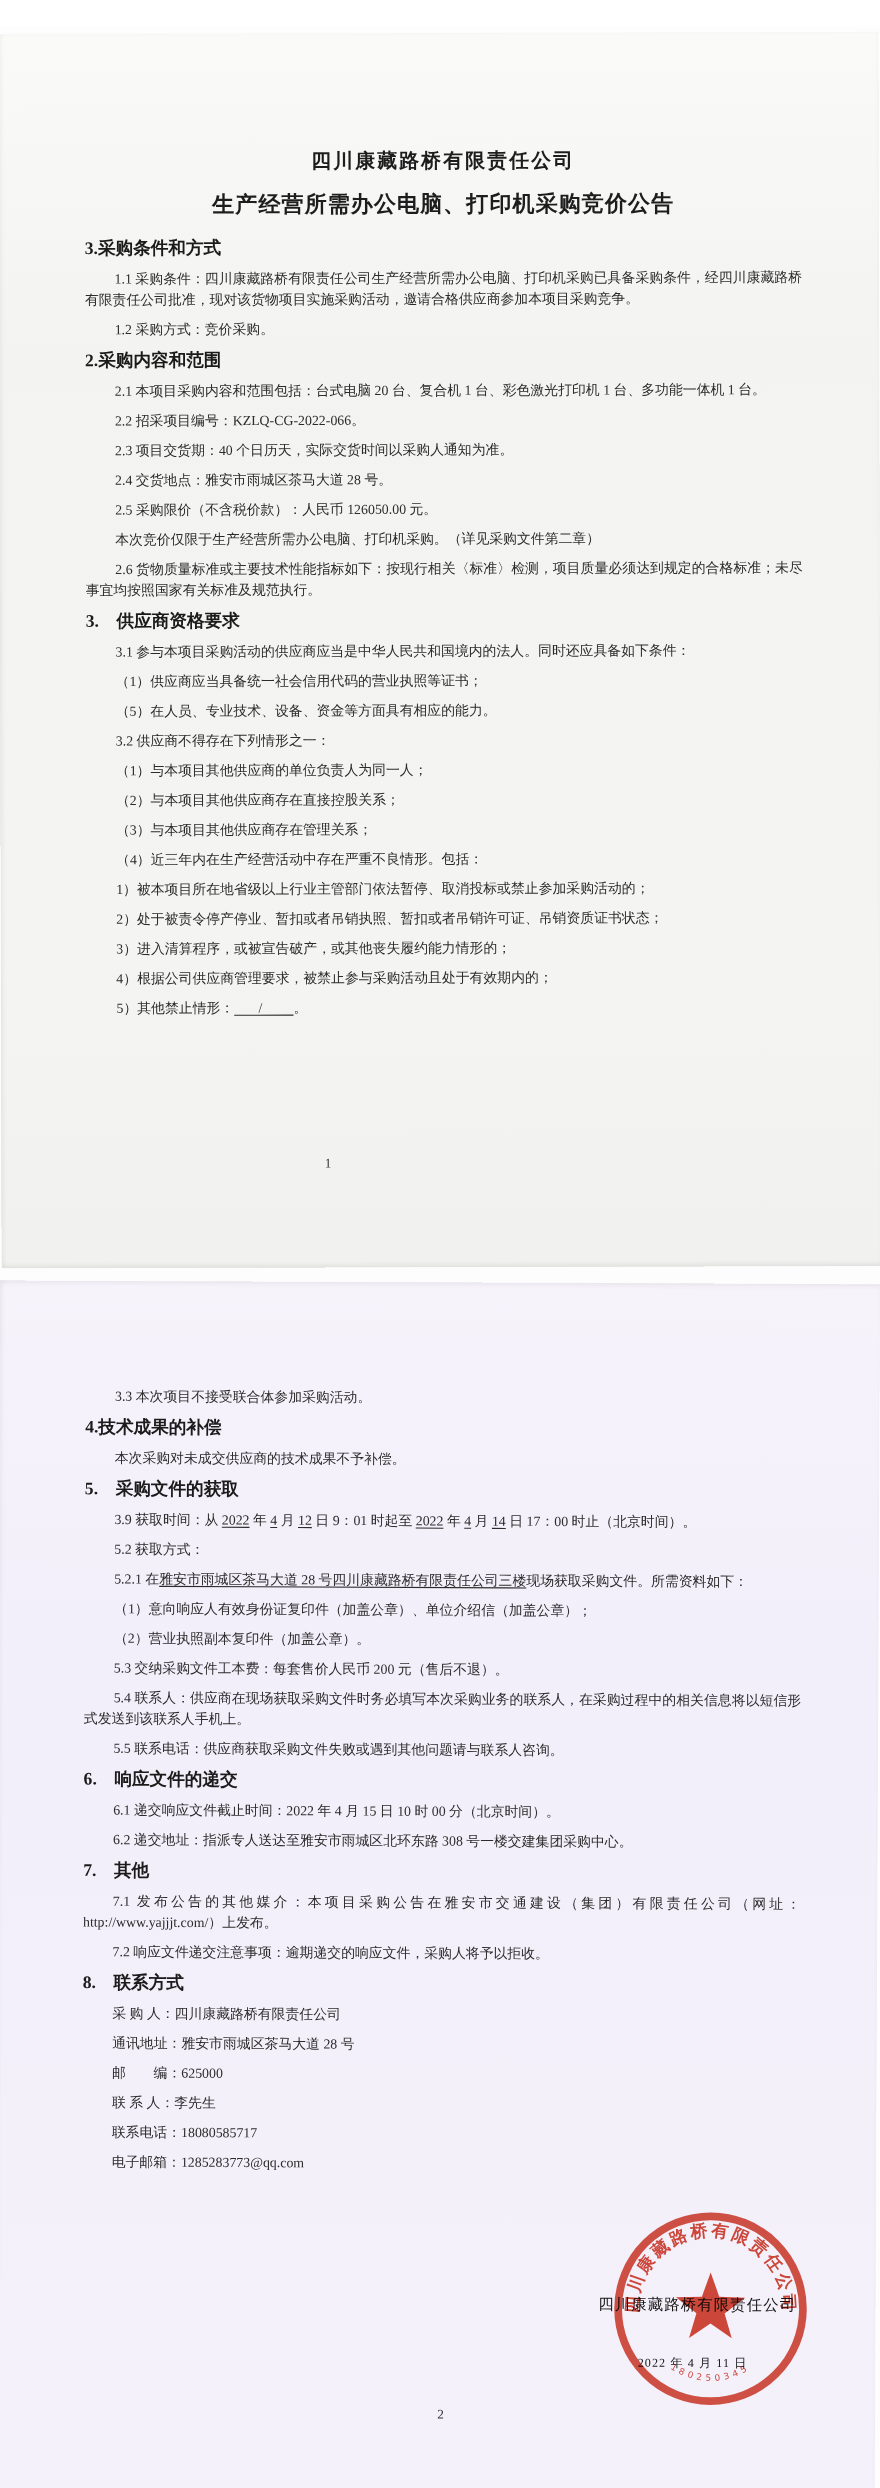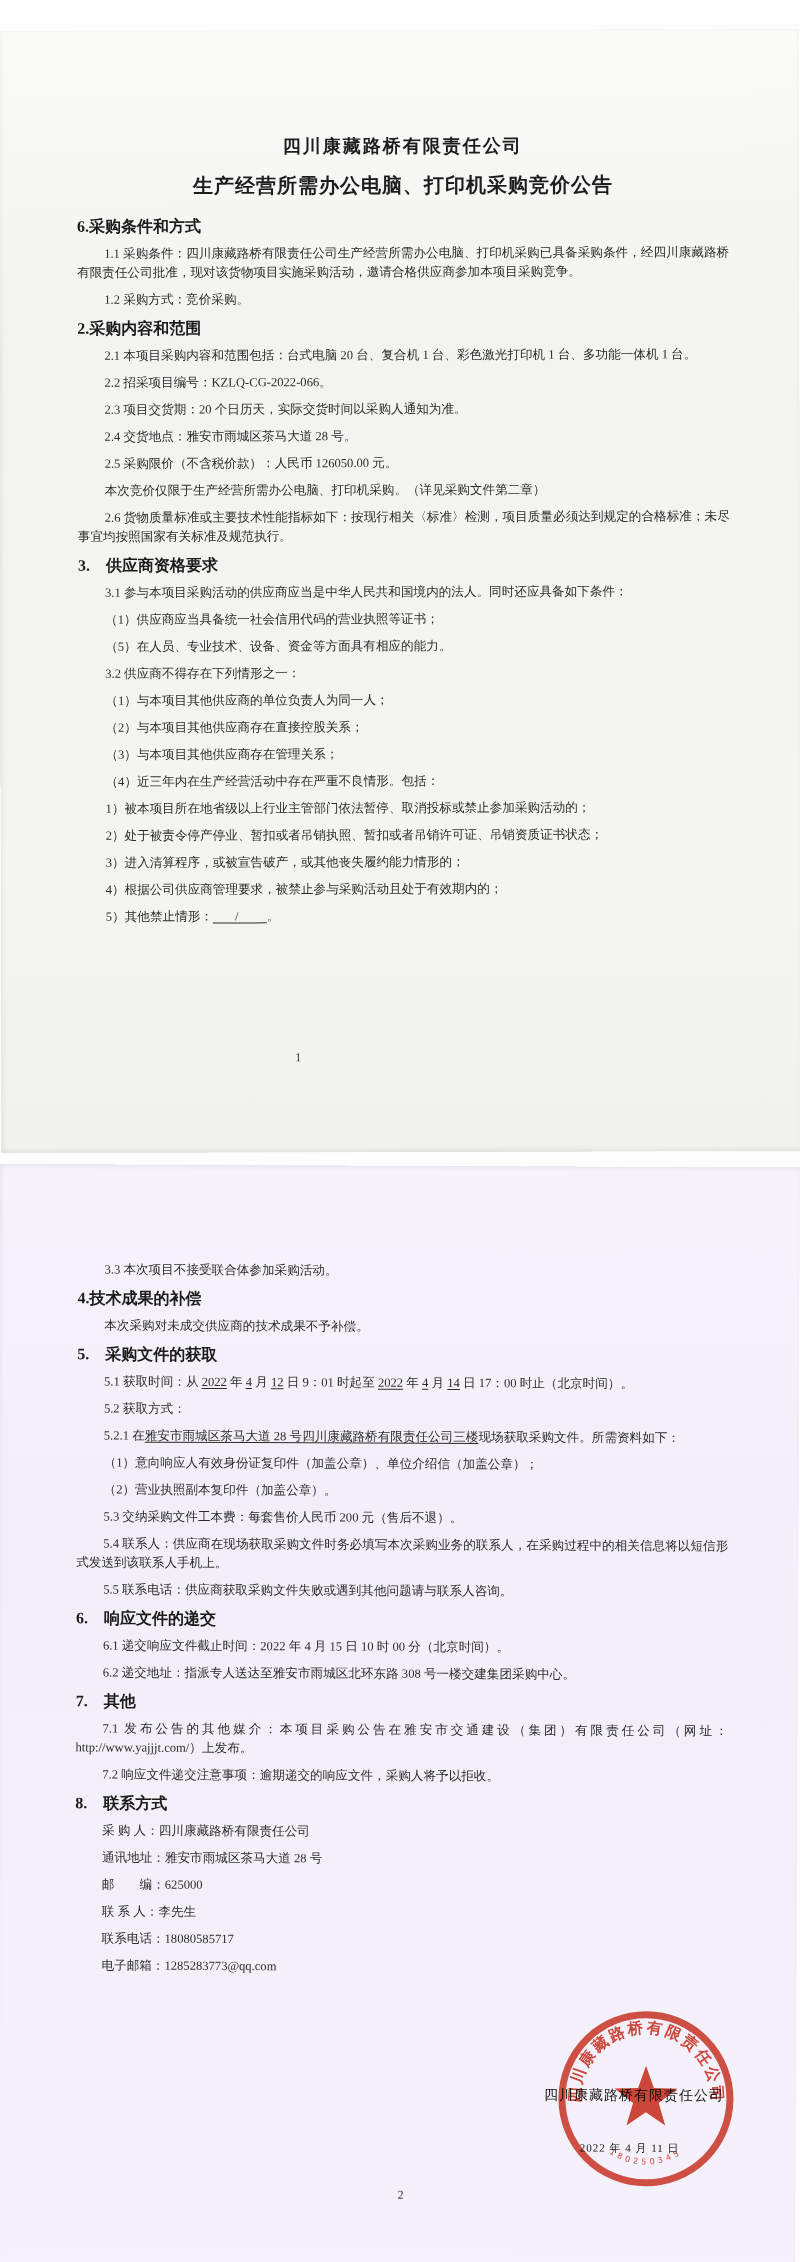--- a/index.html
+++ b/index.html
@@ -57,27 +57,27 @@
 </head>
 <body>
 
 <div class="canvas">
 
   <section class="page page1">
     <div class="content">
       <h1 class="title t1">四川康藏路桥有限责任公司</h1>
       <h1 class="title t2">生产经营所需办公电脑、打印机采购竞价公告</h1>
       <div id="p1-blocks">
-          <div class="sec-h"><span>6.采购条件和方式</span></div>
+          <div class="sec-h"><span>3.采购条件和方式</span></div>
           <p class="para"><span>1.1 采购条件：四川康藏路桥有限责任公司生产经营所需办公电脑、打印机采购已具备采购条件，经四川康藏路桥有限责任公司批准，现对该货物项目实施采购活动，邀请合格供应商参加本项目采购竞争。</span></p>
           <p class="para"><span>1.2 采购方式：竞价采购。</span></p>
           <div class="sec-h"><span>2.采购内容和范围</span></div>
           <p class="para"><span>2.1 本项目采购内容和范围包括：台式电脑 20 台、复合机 1 台、彩色激光打印机 1 台、多功能一体机 1 台。</span></p>
           <p class="para"><span>2.2 招采项目编号：KZLQ-CG-2022-066。</span></p>
-          <p class="para"><span>2.3 项目交货期：20 个日历天，实际交货时间以采购人通知为准。</span></p>
+          <p class="para"><span>2.3 项目交货期：40 个日历天，实际交货时间以采购人通知为准。</span></p>
           <p class="para"><span>2.4 交货地点：雅安市雨城区茶马大道 28 号。</span></p>
           <p class="para"><span>2.5 采购限价（不含税价款）：人民币 126050.00 元。</span></p>
           <p class="para"><span>本次竞价仅限于生产经营所需办公电脑、打印机采购。（详见采购文件第二章）</span></p>
           <p class="para"><span>2.6 货物质量标准或主要技术性能指标如下：按现行相关〈标准〉检测，项目质量必须达到规定的合格标准；未尽事宜均按照国家有关标准及规范执行。</span></p>
           <div class="sec-h"><span>3.　供应商资格要求</span></div>
           <p class="para"><span>3.1 参与本项目采购活动的供应商应当是中华人民共和国境内的法人。同时还应具备如下条件：</span></p>
           <p class="para"><span>（1）供应商应当具备统一社会信用代码的营业执照等证书；</span></p>
           <p class="para"><span>（5）在人员、专业技术、设备、资金等方面具有相应的能力。</span></p>
           <p class="para"><span>3.2 供应商不得存在下列情形之一：</span></p>
           <p class="para"><span>（1）与本项目其他供应商的单位负责人为同一人；</span></p>
@@ -94,21 +94,21 @@
     <div class="pageno pn1">1</div>
   </section>
 
   <section class="page page2">
     <div class="content p2c">
       <div id="p2-blocks">
           <p class="para"><span>3.3 本次项目不接受联合体参加采购活动。</span></p>
           <div class="sec-h"><span>4.技术成果的补偿</span></div>
           <p class="para"><span>本次采购对未成交供应商的技术成果不予补偿。</span></p>
           <div class="sec-h"><span>5.　采购文件的获取</span></div>
-          <p class="para"><span>5.1 获取时间：从 </span><span class="u">2022</span><span> 年 </span><span class="u">4</span><span> 月 </span><span class="u">12</span><span> 日 9：01 时起至 </span><span class="u">2022</span><span> 年 </span><span class="u">4</span><span> 月 </span><span class="u">14</span><span> 日 17：00 时止（北京时间）。</span></p>
+          <p class="para"><span>3.9 获取时间：从 </span><span class="u">2022</span><span> 年 </span><span class="u">4</span><span> 月 </span><span class="u">12</span><span> 日 9：01 时起至 </span><span class="u">2022</span><span> 年 </span><span class="u">4</span><span> 月 </span><span class="u">14</span><span> 日 17：00 时止（北京时间）。</span></p>
           <p class="para"><span>5.2 获取方式：</span></p>
           <p class="para"><span>5.2.1 在</span><span class="u">雅安市雨城区茶马大道 28 号四川康藏路桥有限责任公司三楼</span><span>现场获取采购文件。所需资料如下：</span></p>
           <p class="para"><span>（1）意向响应人有效身份证复印件（加盖公章）、单位介绍信（加盖公章）；</span></p>
           <p class="para"><span>（2）营业执照副本复印件（加盖公章）。</span></p>
           <p class="para"><span>5.3 交纳采购文件工本费：每套售价人民币 200 元（售后不退）。</span></p>
           <p class="para"><span>5.4 联系人：供应商在现场获取采购文件时务必填写本次采购业务的联系人，在采购过程中的相关信息将以短信形式发送到该联系人手机上。</span></p>
           <p class="para"><span>5.5 联系电话：供应商获取采购文件失败或遇到其他问题请与联系人咨询。</span></p>
           <div class="sec-h"><span>6.　响应文件的递交</span></div>
           <p class="para"><span>6.1 递交响应文件截止时间：2022 年 4 月 15 日 10 时 00 分（北京时间）。</span></p>
           <p class="para"><span>6.2 递交地址：指派专人送达至雅安市雨城区北环东路 308 号一楼交建集团采购中心。</span></p>

